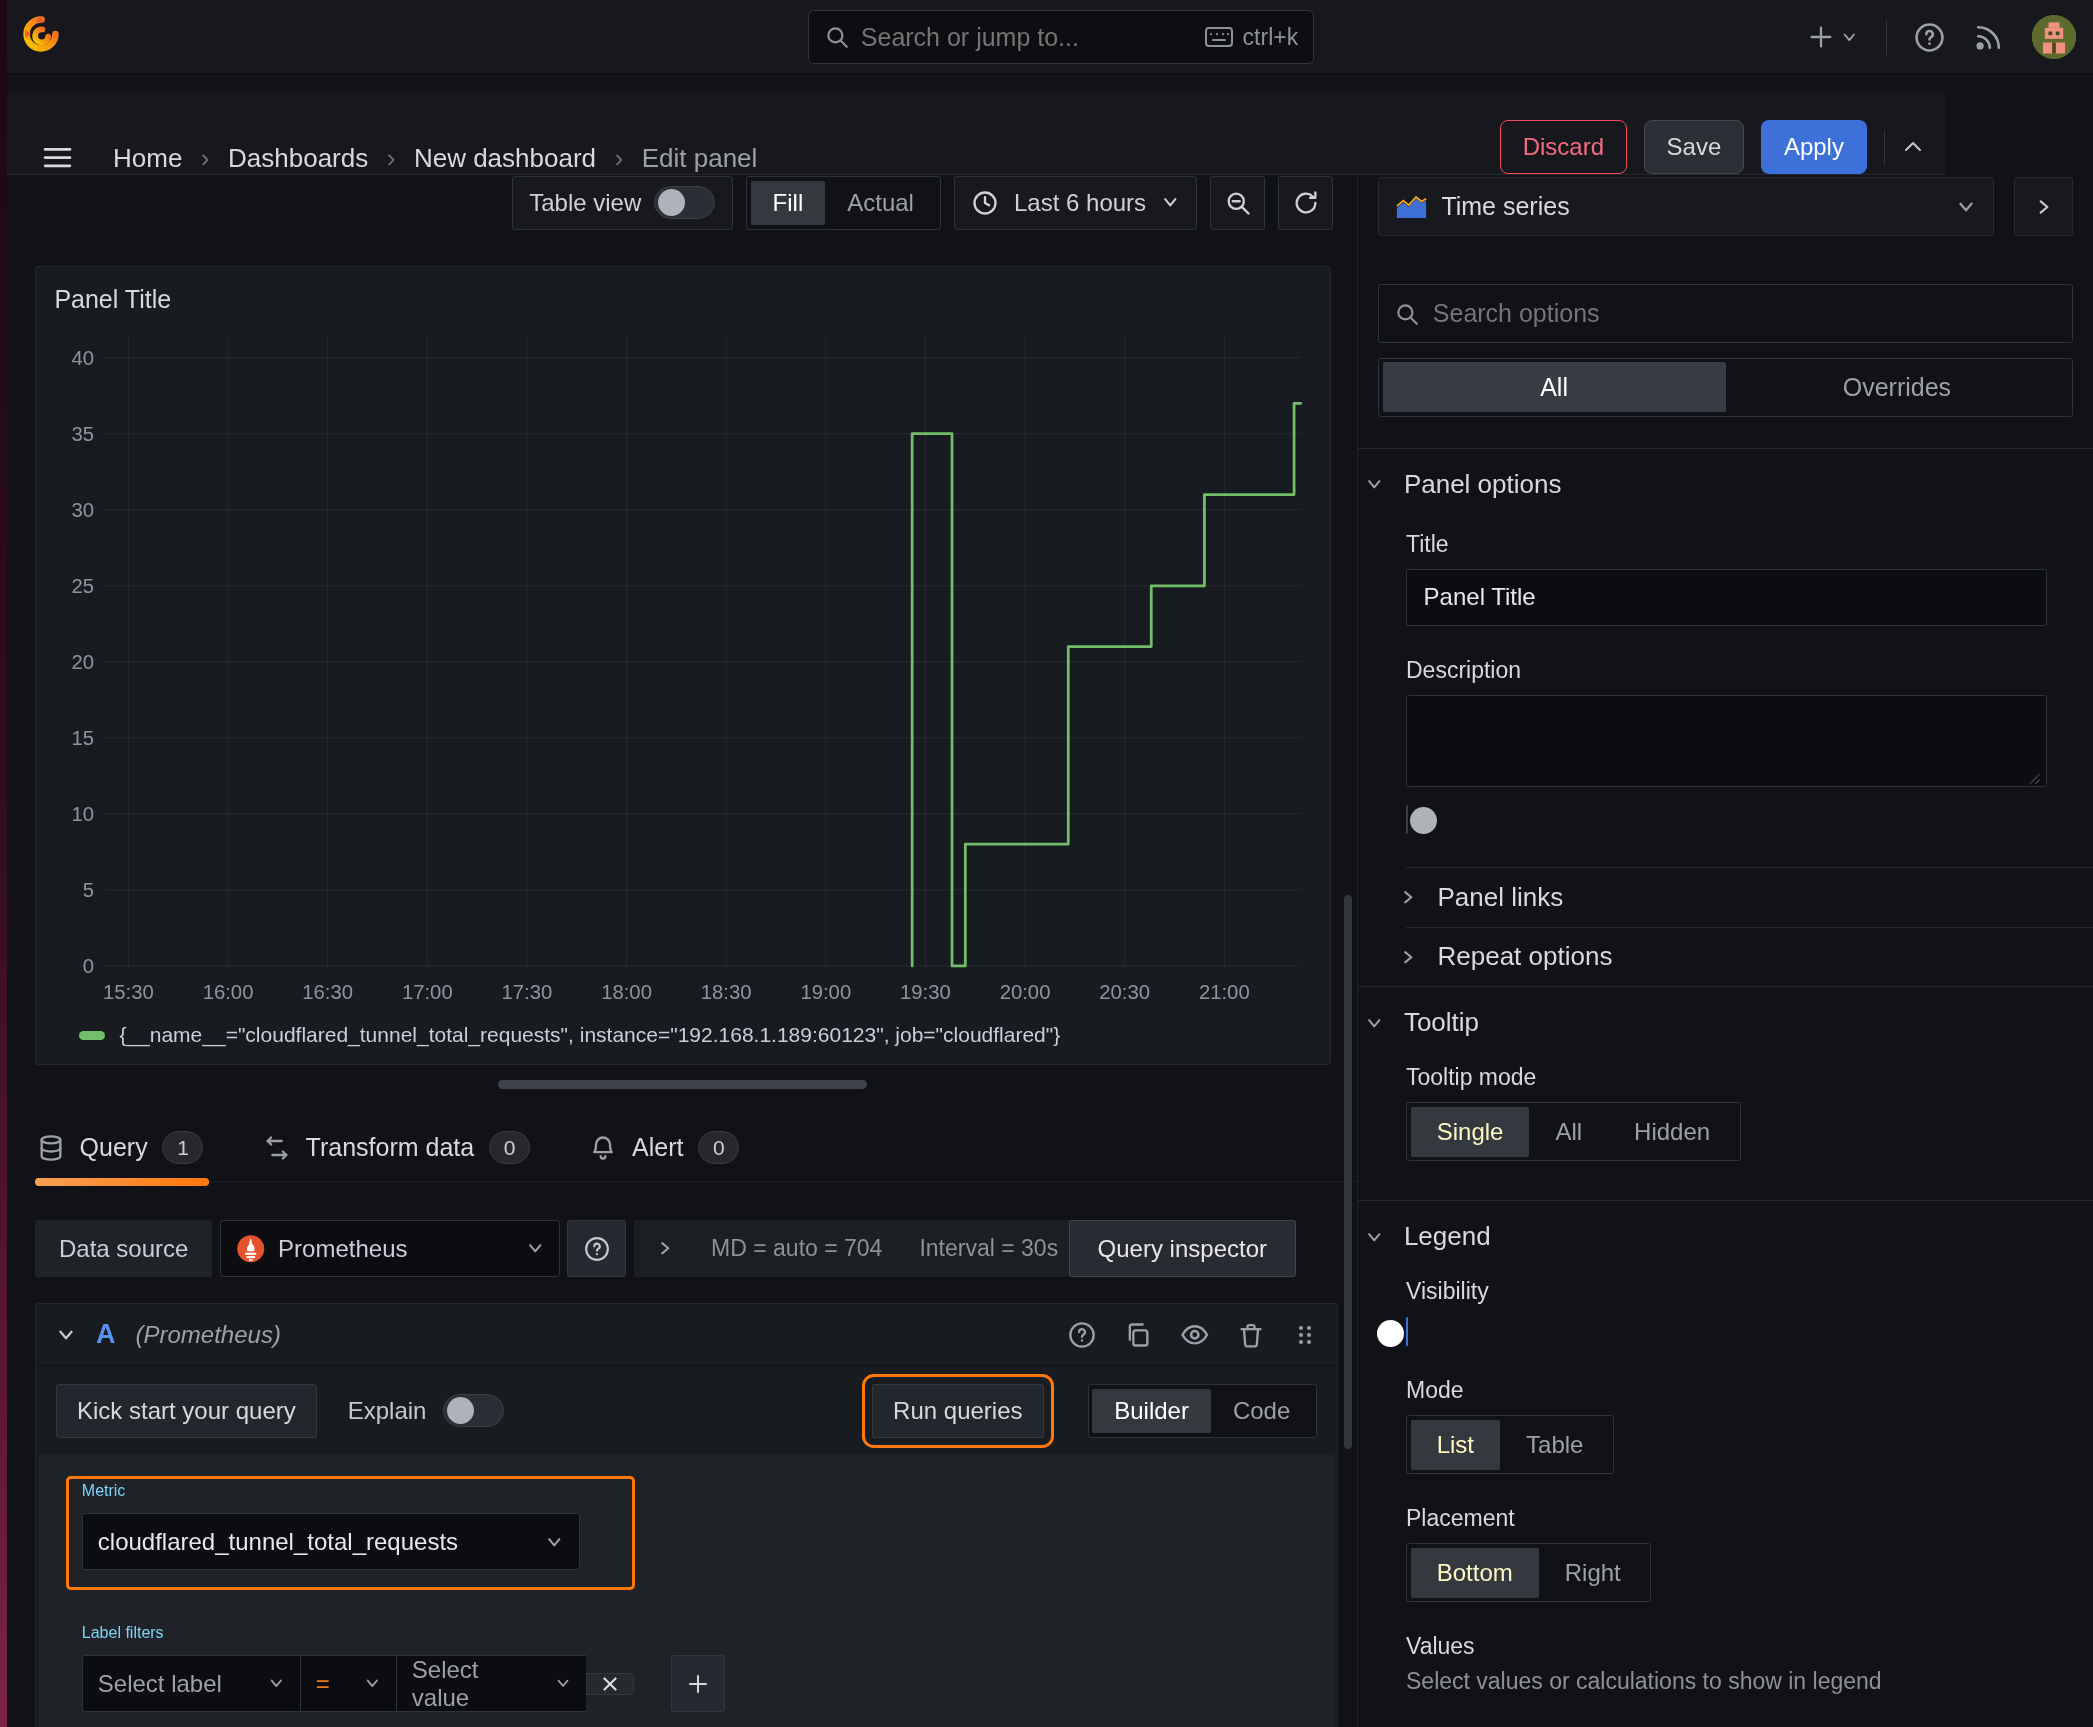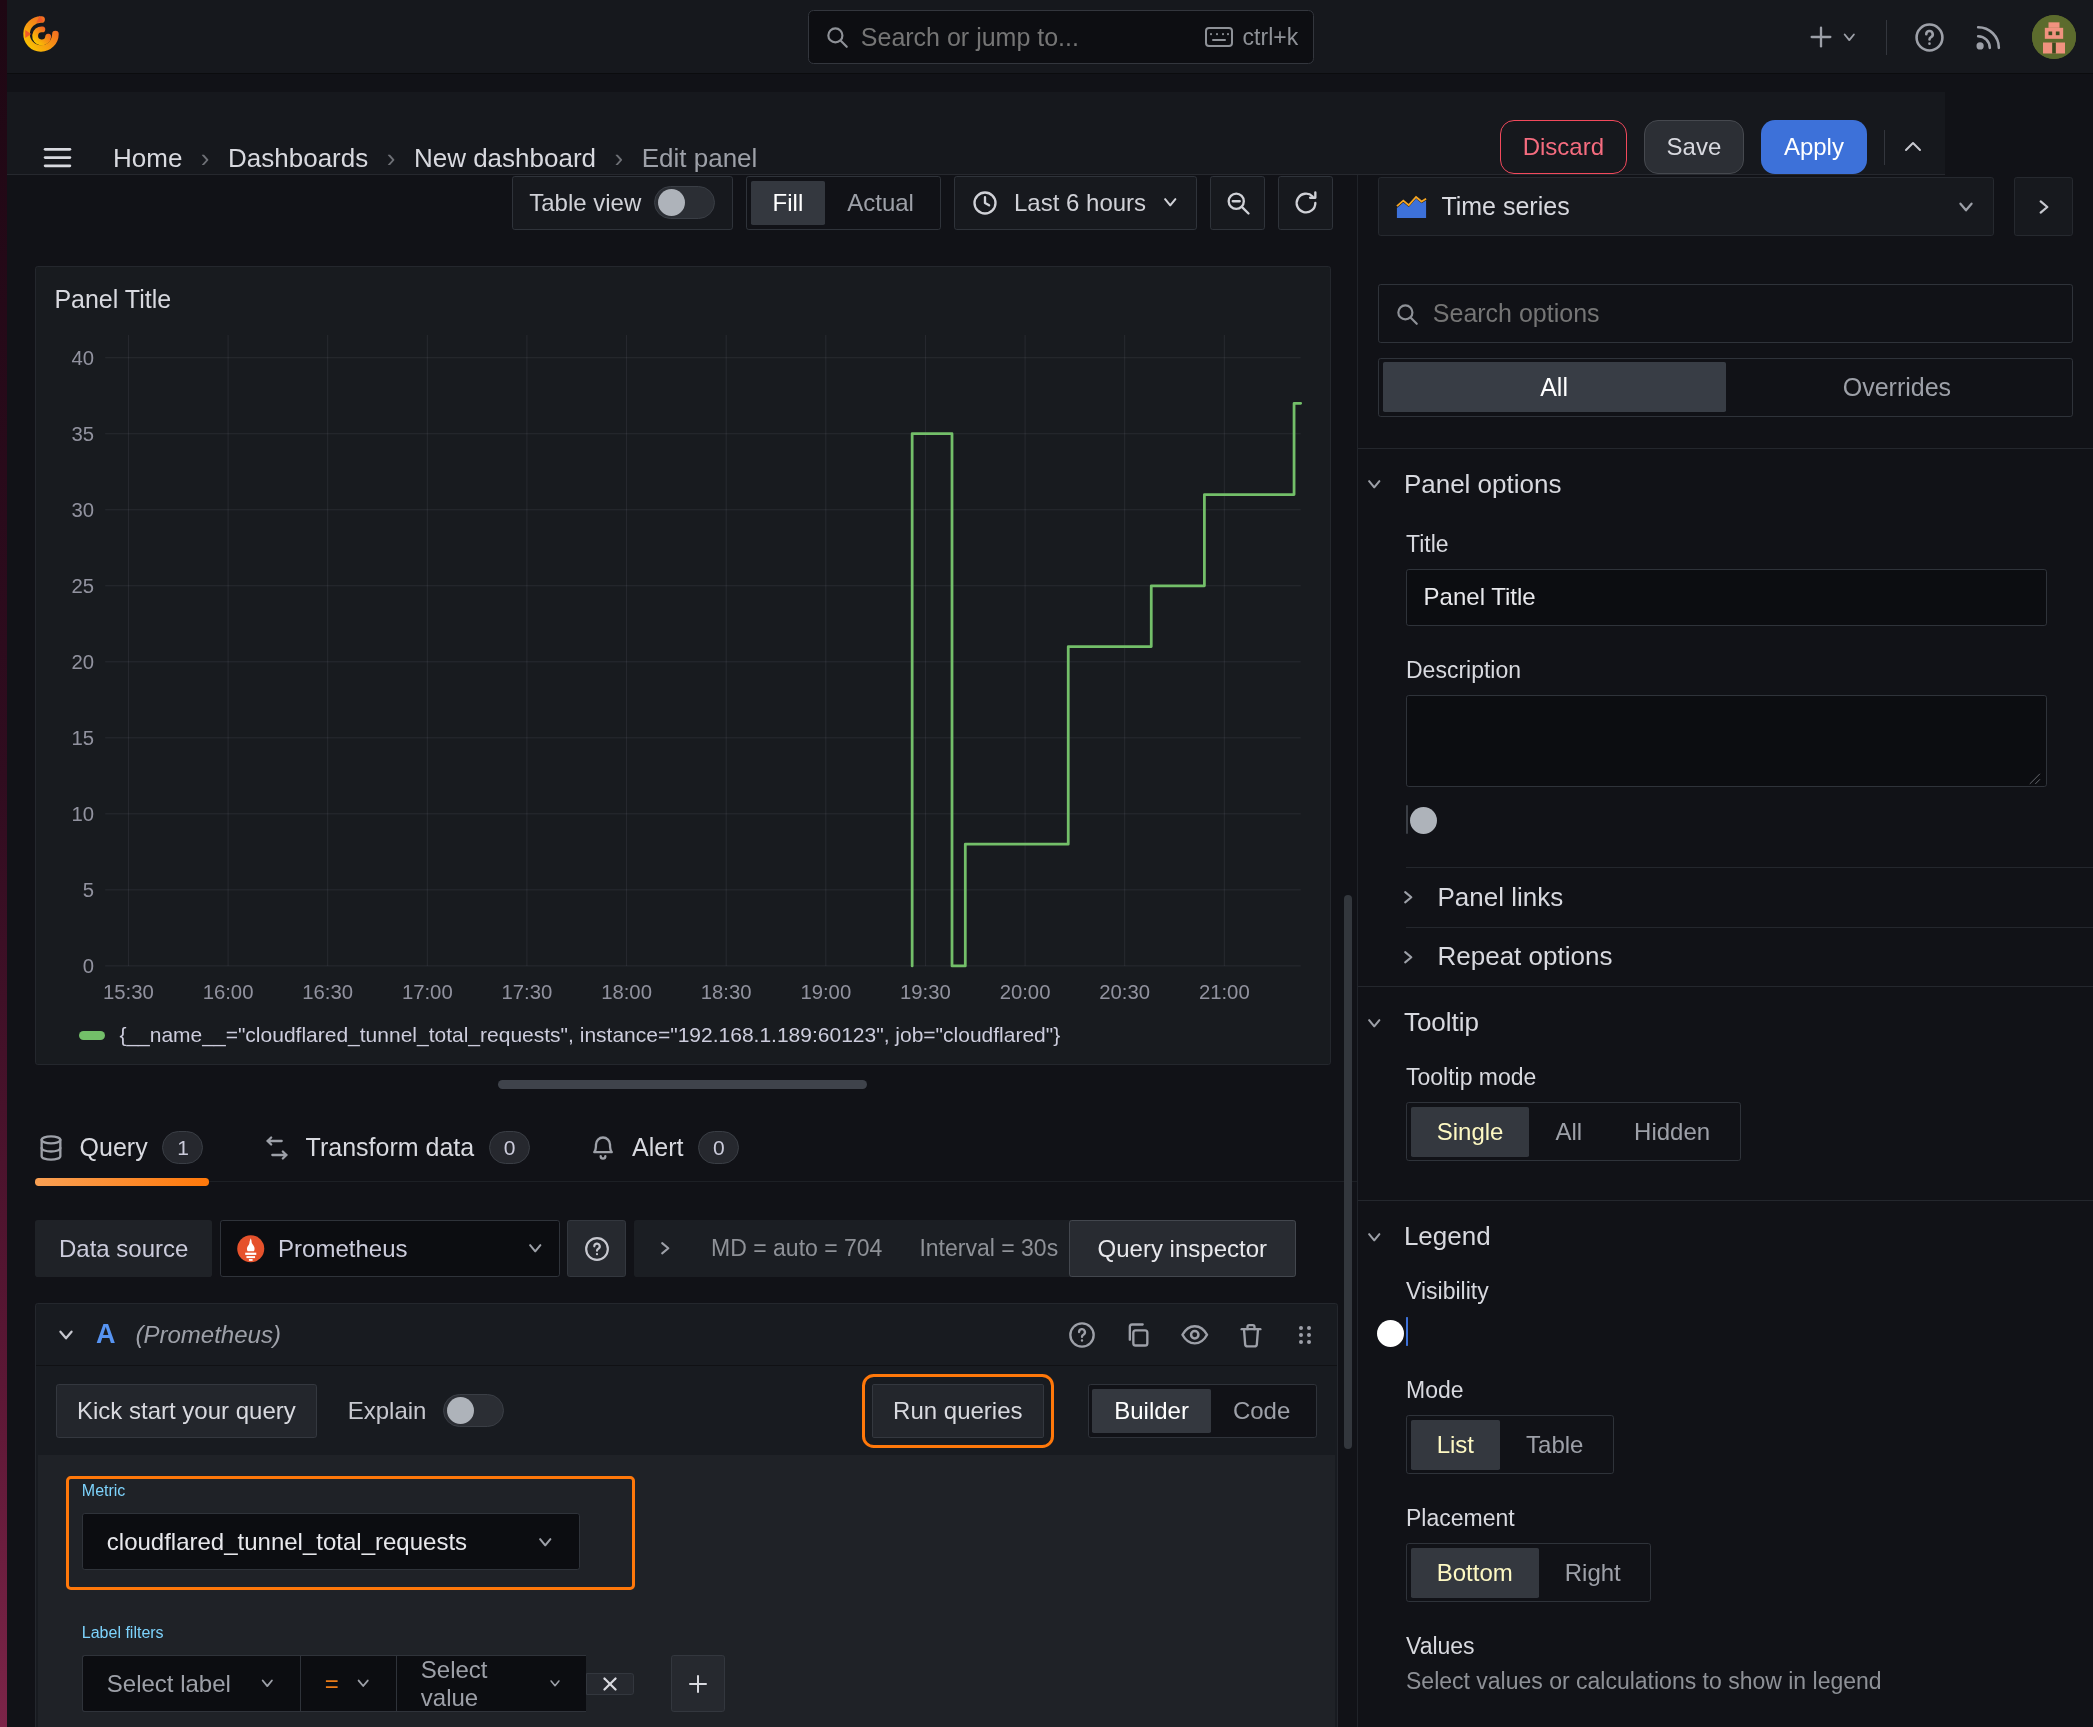--- a/index.html
+++ b/index.html
@@ -21,21 +21,21 @@
   .vdiv{width:0.9px;height:35px;background:#33363d}
   .avatar{width:44px;height:44px;border-radius:50%;overflow:hidden;background:#5c6b2d}
   
   .crumbbar{position:absolute;left:0;top:92px;width:1945px;height:83px;background:#16181d;
             border-bottom:0.9px solid #26282e;display:flex;align-items:flex-end;z-index:5}
   .burger{margin:0 39px 0 41px;color:#d8d9df}
   .crumbs{display:flex;align-items:center;gap:18.5px;font-size:26px;color:#d8d9df}
   .crumbs .sep{color:#6e7076}
   .crumbs .last{color:#9da0a8}
   .crumb-actions{position:absolute;right:20px;display:flex;align-items:center;gap:16.6px}
-  .btn{height:54px;border-radius:14px;border:0.9px solid transparent;display:inline-flex;align-items:center;
+  .btn{height:54px;border-radius:8px;border:0.9px solid transparent;display:inline-flex;align-items:center;
        justify-content:center;padding:0 22px;font-size:24px;font-family:"Liberation Sans",sans-serif;cursor:pointer;color:#d8d9df;background:transparent}
   .btn.red{border-color:#f2495c;color:#f56c7f}
   .btn.gray{background:#2c2f35;border-color:#46494f}
   .btn.blue{background:#3d71d9;color:#fff}
   
   .lpane{position:absolute;left:0;top:157px;width:1357px;height:1571px;overflow:hidden}
   .rpane{position:absolute;left:1357px;top:157px;width:736px;height:1571px;border-left:0.9px solid #202329;overflow:hidden}
   .edge-stripe{position:absolute;left:0;top:0;width:7.4px;height:1728px;z-index:9;
                background:linear-gradient(180deg,#1e0713 0%,#300c1f 45%,#5c1735 80%,#7c2448 100%)}
   .lscroll{position:absolute;left:1344px;top:895px;width:8.3px;height:554px;border-radius:4.6px;background:#33373d;z-index:6}
@@ -88,21 +88,21 @@
   .qtools{height:89px;display:flex;align-items:center;padding:0 20px;gap:31px}
   .gbtn{height:54px;background:#23262c;border:0.9px solid #34383f;border-radius:2.8px;display:flex;align-items:center;
         padding:0 20px;color:#d8d9df;font-size:24px;cursor:pointer}
   .hl{outline:3.7px solid #ff780a;outline-offset:7.4px;border-radius:1.8px}
   .explain{display:flex;align-items:center;gap:16.6px;color:#c7c8cf}
   .qtools .spacer{flex:1}
   .editor{flex:1;background:#1f2227;margin:0 1.8px 0 1.8px;padding:24px 44px}
   .fieldlabel{font-size:16px;color:#7dd3fc;margin-bottom:13px}
   .metricbox{display:inline-block;padding:3.7px 52px 16.6px 13px;outline:3.7px solid #ff780a;border-radius:1.8px;margin-left:-13px}
   .dd{height:57px;background:#0c0d11;border:0.9px solid #2f333a;border-radius:2.8px;display:flex;align-items:center;
-      padding:0 24px;gap:16.6px;color:#e8e8ec;font-size:24px;cursor:pointer}
+      padding:0 15px;gap:16.6px;color:#e8e8ec;font-size:24px;cursor:pointer}
   .filters{display:flex;align-items:center;margin-top:1px}
   .filters .dd{border-radius:0;border-right-width:0}
   .filters .dd:first-child{border-radius:2.8px 0 0 2.8px}
   .opeq{color:#eb7b18;font-size:24px}
   .xbtn{width:48px;background:#26292f;border:0.9px solid #33373e;display:flex;align-items:center;justify-content:center;
         color:#d8d9df;cursor:pointer;border-radius:0 2.8px 2.8px 0}
   .plusbtn{width:54px;height:57px;margin-left:37px;background:#26292f;border:0.9px solid #33373e;border-radius:2.8px;
         display:flex;align-items:center;justify-content:center;color:#d8d9df;cursor:pointer}
   
   .rinner{padding:20px 20px 0 20px}

